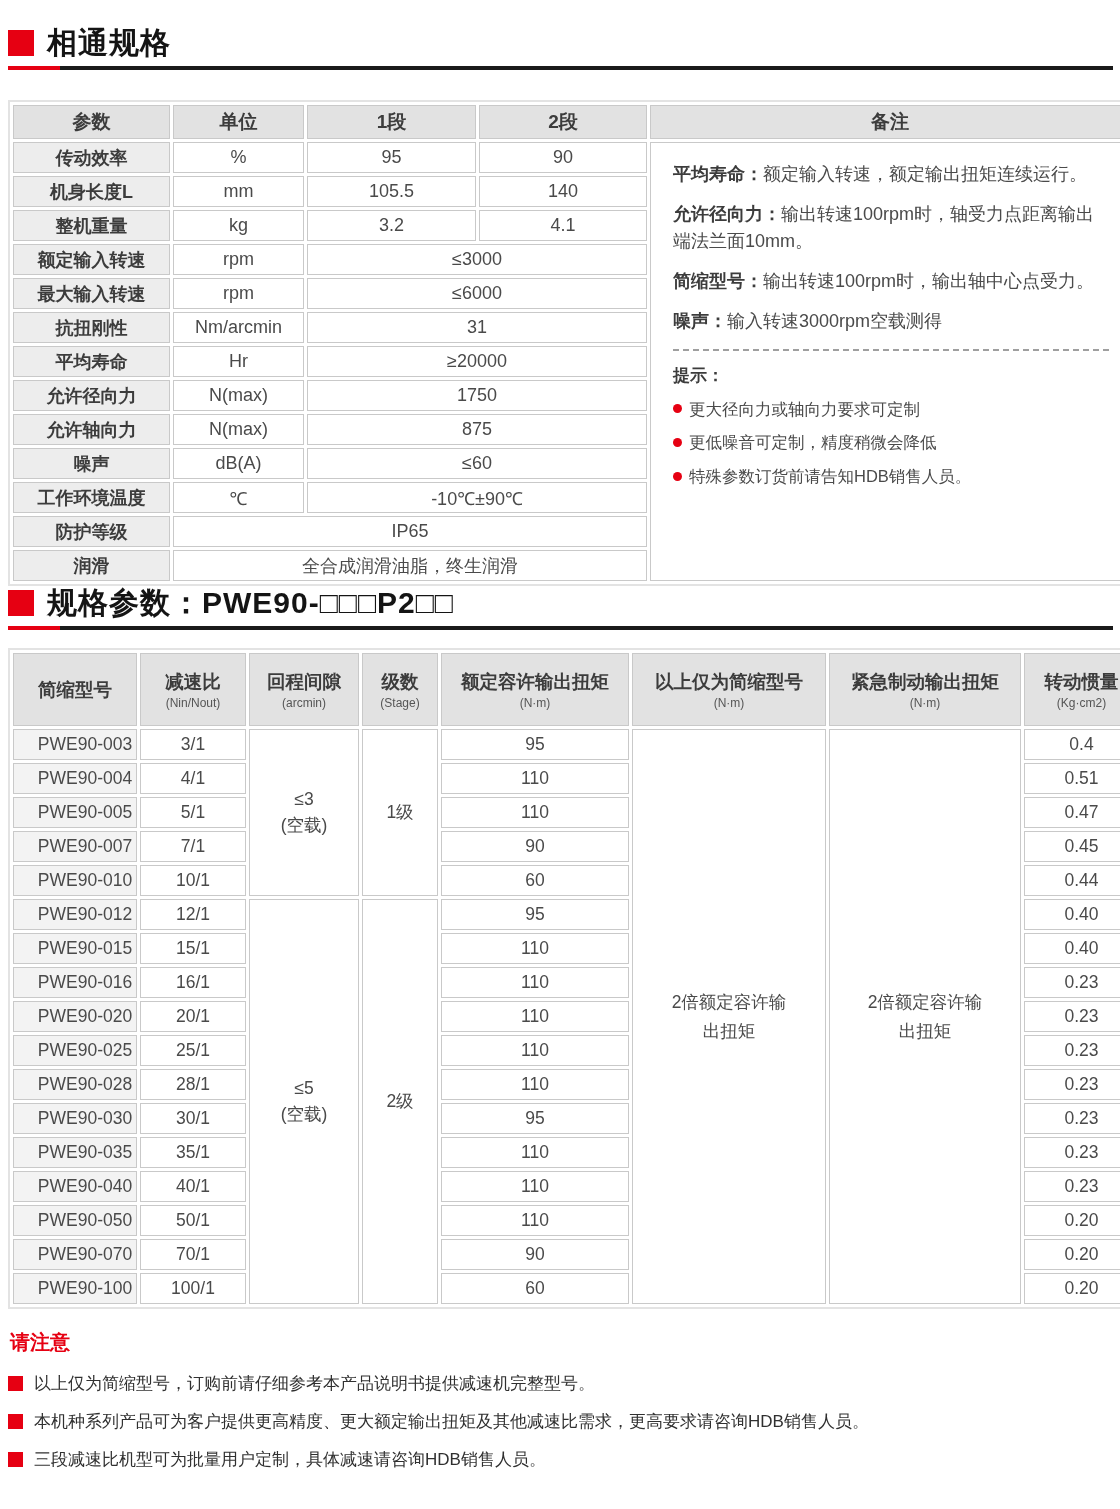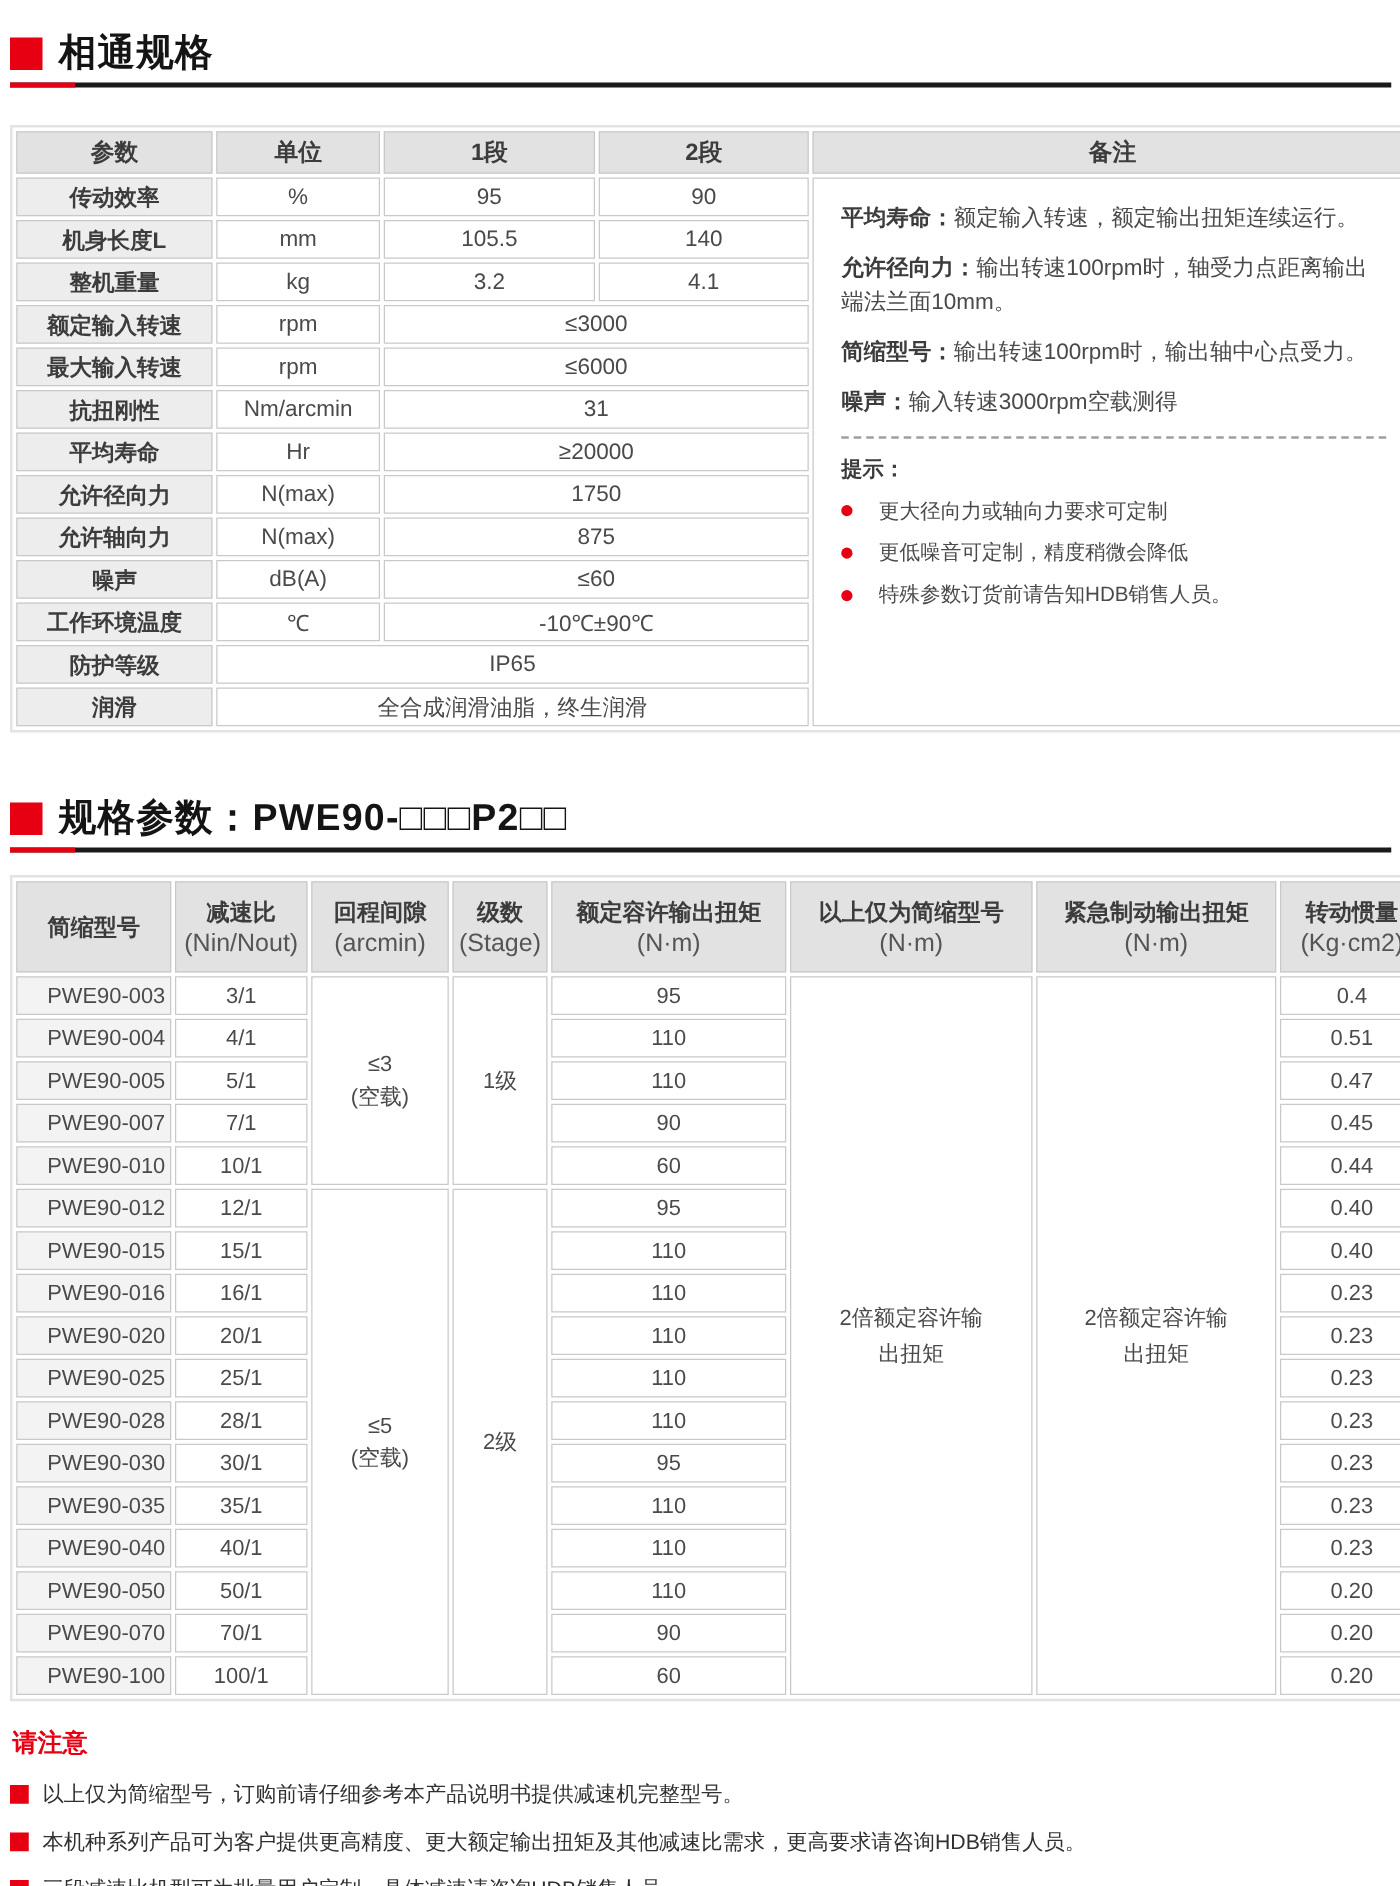--- a/index.html
+++ b/index.html
@@ -22,29 +22,29 @@
 
   
   #spec-table { margin-top:30px; }
   #spec-table td { height:31px; font-size:18px; background:#fff; }
   #spec-table td.label-cell { background:var(--label-bg); font-weight:bold; color:var(--txt-dark); }
   td.remarks-cell { text-align:left; vertical-align:top; padding:18px 20px 10px 22px; font-size:17px; line-height:1.5; background:#fff; }
   .remark-p { margin-bottom:13px; }
   .lead { font-weight:bold; color:var(--txt-dark); }
   .dash-divider { border-top:2px dashed #9f9f9f; margin:14px 0 12px 0; }
   .tips-title { font-size:17px; margin-bottom:8px; }
-  .tip { display:flex; align-items:center; gap:21px; margin-bottom:9px; font-size:16.5px; }
+  .tip { display:flex; align-items:center; gap:7px; margin-bottom:9px; font-size:16.5px; }
   .dot { width:9px; height:9px; border-radius:50%; background:var(--red); flex:none; }
 
   
-  .sec2 { margin-top:52px; }
+  .sec2 { }
   #model-table { margin-top:18px; }
   #model-table th { height:73px; }
   #model-table .h1 { display:block; font-size:18.5px; }
-  #model-table .h2 { display:block; font-size:20px; font-weight:normal; color:#555; margin-top:2px; }
+  #model-table .h2 { display:block; font-size:12px; font-weight:normal; color:#555; margin-top:2px; }
   #model-table .h2:empty { display:none; }
   #model-table td { height:31px; font-size:17.5px; background:#fff; }
   #model-table td.model-cell { background:var(--model-bg);padding-left:20px; }
   #model-table td.group-cell { line-height:1.45; font-size:17.5px; }
   #model-table td.merged-cell .inner { display:inline-block; max-width:122px; line-height:1.65; }
 
   
   .notice-title { color:var(--red); font-size:20px; font-weight:bold; margin:20px 0 16px 2px; }
   .note { display:flex; align-items:center; gap:11px; margin-bottom:15px; font-size:17px; color:#303030; }
   .note-sq { width:15px; height:15px; background:var(--red); flex:none; }

